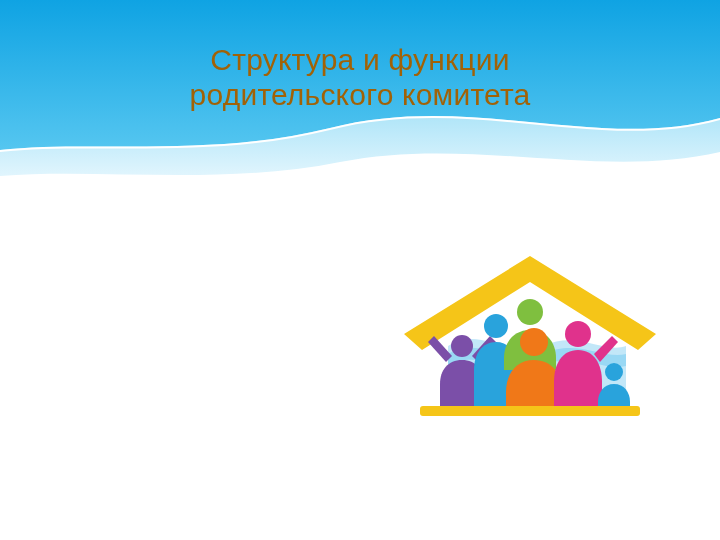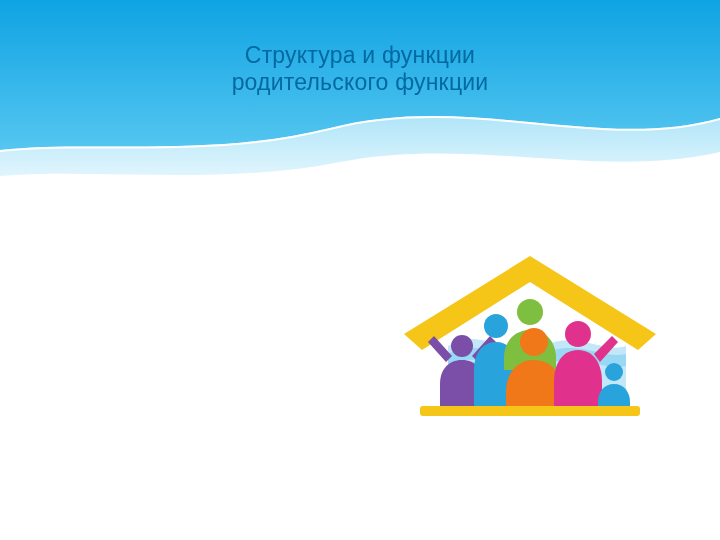--- a/index.html
+++ b/index.html
@@ -34,23 +34,23 @@
   .title-block {
     position: absolute;
     left: 60px;
     top: 42px;
     width: 600px;
     text-align: center;
     z-index: 5;
   }
   .title-block .title-line {
     font-family: "Liberation Sans", sans-serif;
-    font-size: 23px;
+    font-size: 30px;
     line-height: 1.18;
-    color: #0369a1;
+    color: #a16207;
     letter-spacing: 0.2px;
     font-weight: normal;
   }
   .subtitle-block {
     position: absolute;
     left: 58px;
     top: 248px;
     width: 300px;
     color: #3a7ac0;
     font-size: 19px;
@@ -84,21 +84,21 @@
       </defs>
       <path d="M0,0 L720,0 L720,118 C600,152 470,92 330,128 C210,158 90,140 0,150 Z" fill="url(#gradDark)"></path>
       <path d="M0,150 C90,140 210,158 330,128 C470,92 600,152 720,118 L720,150 C600,186 470,128 330,160 C210,188 90,172 0,180 Z" fill="#ffffff" opacity="0.55"></path>
       <path d="M0,152 C90,142 210,160 330,130 C470,94 600,154 720,120 L720,168 C600,200 470,146 330,174 C210,198 90,182 0,190 Z" fill="url(#gradLight)" opacity="0.9"></path>
       <path d="M0,176 C100,168 220,186 340,162 C470,136 600,180 720,152 L720,200 L0,200 Z" fill="#ffffff"></path>
     </svg>
   </div>
 
   <div class="title-block">
     <div class="title-line">Структура и функции</div>
-    <div class="title-line">родительского функции</div>
+    <div class="title-line">родительского комитета</div>
   </div>
 
 
   <div class="art">
     <svg width="280" height="180" viewBox="0 0 280 180" xmlns="http://www.w3.org/2000/svg">
 
       <path d="M140 6 L266 84 L248 100 L140 32 L32 100 L14 84 Z" fill="#F5C518"></path>
 
       <rect x="30" y="156" width="220" height="10" rx="3" fill="#F5C518"></rect>
 

